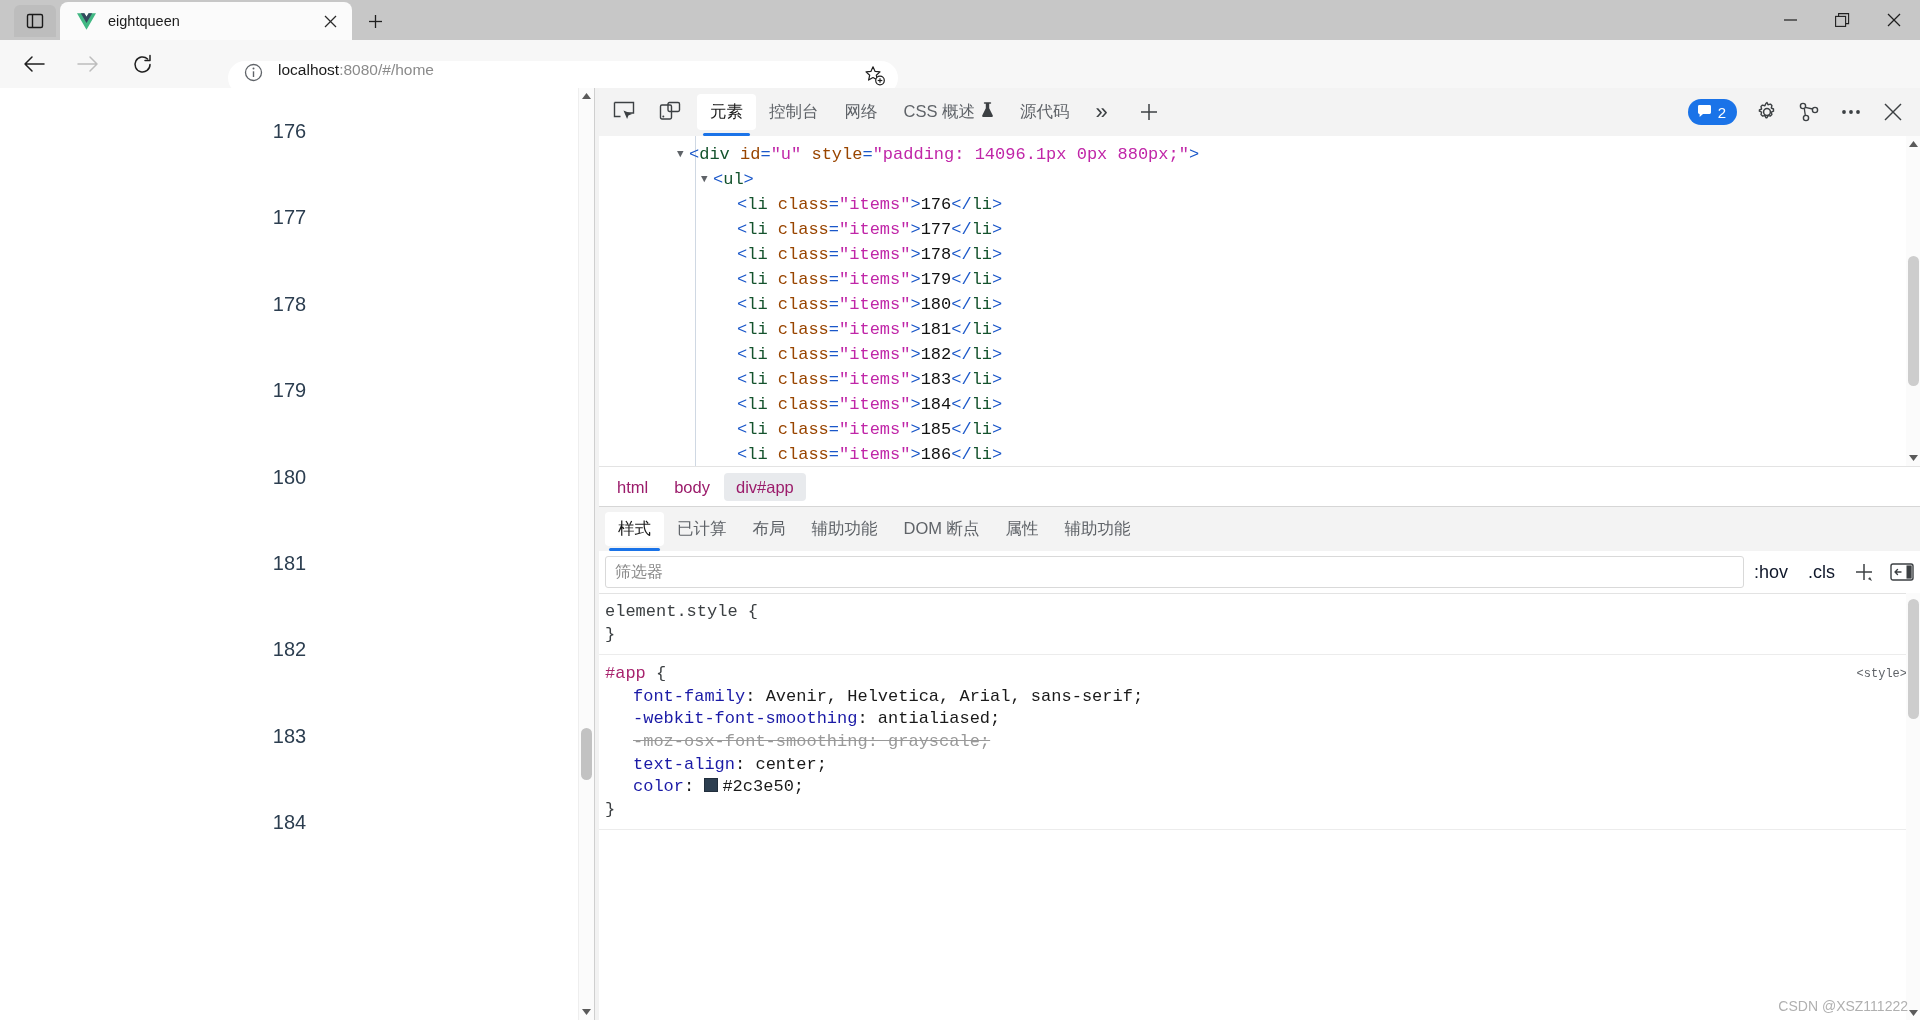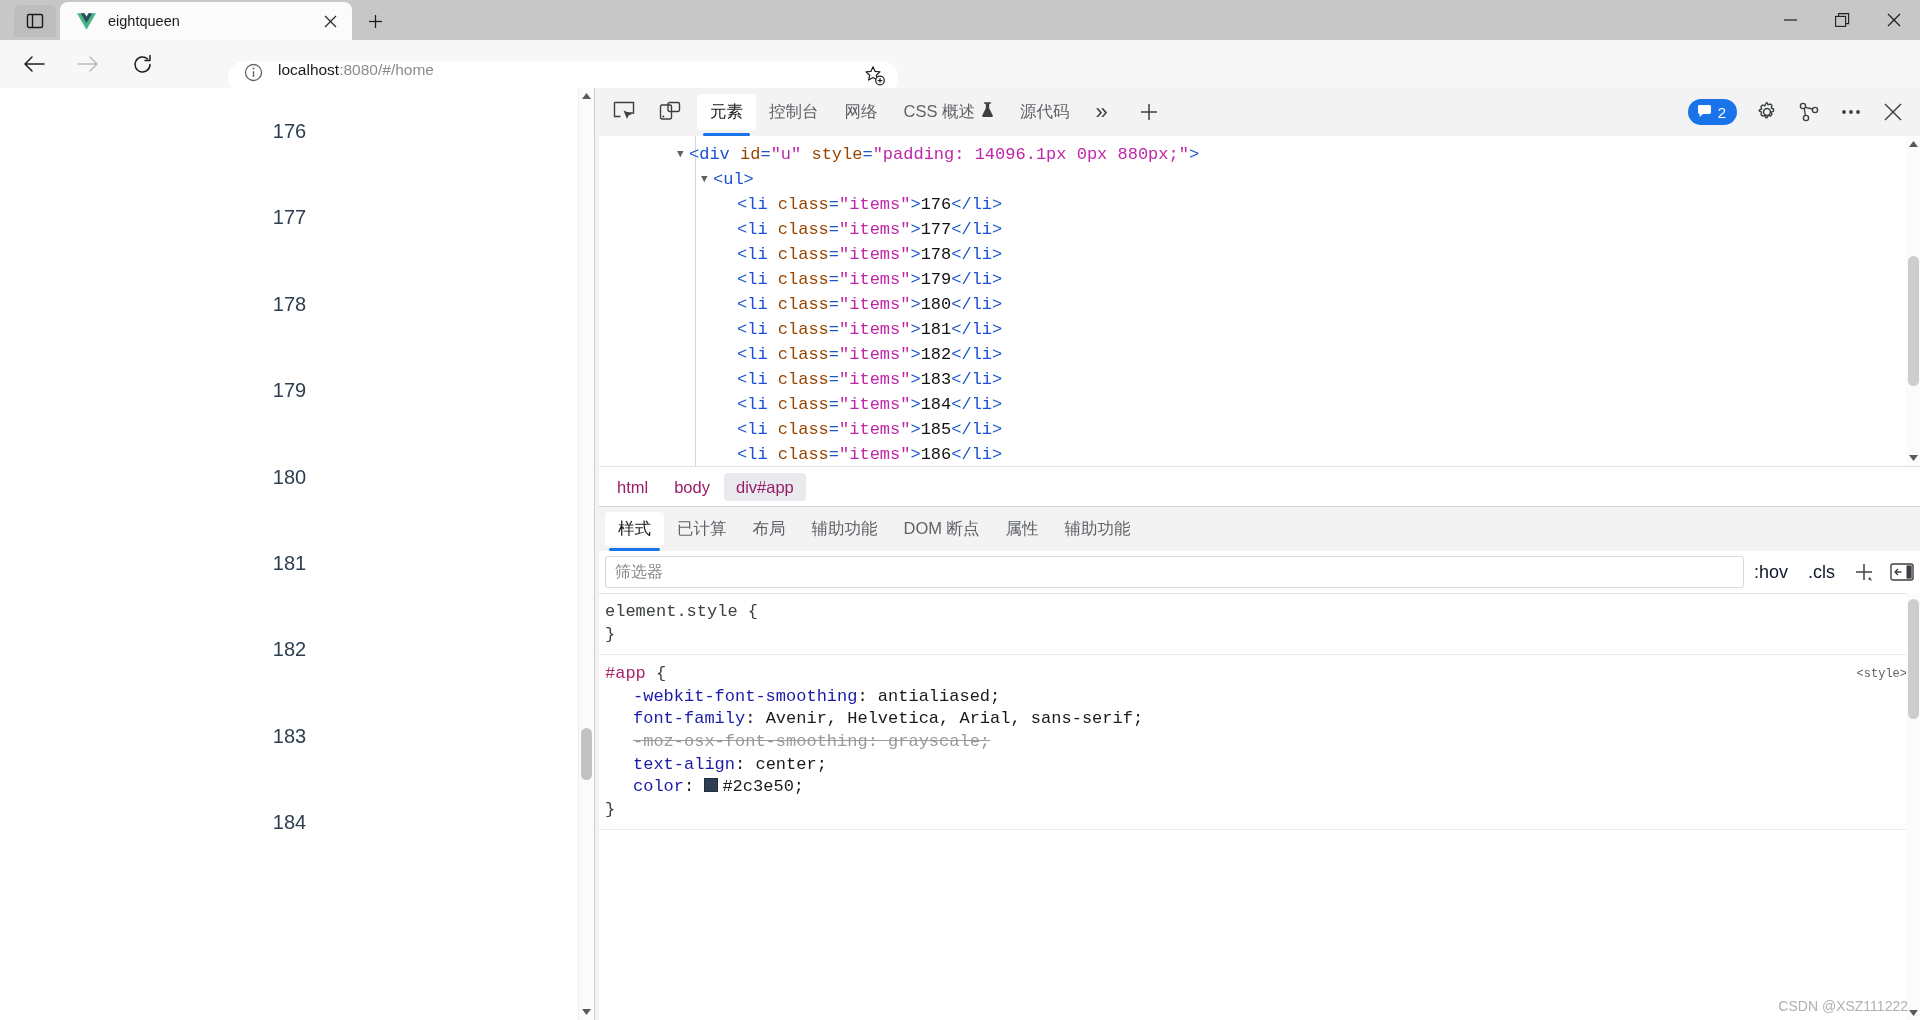--- a/index.html
+++ b/index.html
@@ -73,21 +73,21 @@
   .dom-scroll{position:absolute;right:0;top:0;width:15px;height:330px;background:#fbfbfb;}
   .dsc-up,.dsc-dn{position:absolute;left:0;width:15px;height:16px;display:flex;align-items:center;justify-content:center;}
   .dsc-up{top:0}.dsc-dn{bottom:0}
   .dsc-thumb{position:absolute;left:2px;top:120px;width:11px;height:130px;background:#cdcdcd;border-radius:6px;}
   .dom-code{position:absolute;left:0;top:6px;width:1300px;
     font-family:"Liberation Mono",monospace;font-size:17px;line-height:25px;white-space:pre;}
   .dom-line{height:25px;}
   .guide{position:absolute;left:96px;top:0;width:1px;height:330px;background:#cfd8e3;}
   .tw{display:inline-block;width:12px;color:#5f6368;font-size:11px;vertical-align:2px;}
   .tag{color:#1a57c9;}
-  .tagname{color:#1d4ed8;text-align:center;}
+  .tagname{color:#14532d;text-align:center;}
   .attr{color:#994500;}
   .strv{color:#c026a8;}
   .txt{color:#111;}
 
   
   .crumbs{position:absolute;left:4px;top:378px;width:1322px;height:40px;background:#fff;
     border-top:1px solid #e3e3e3;display:flex;align-items:center;padding-left:6px;gap:2px;}
   .crumb{height:28px;padding:0 12px;display:flex;align-items:center;font-size:16.5px;
     color:#9b1c6b;border-radius:4px;font-family:"Liberation Sans",sans-serif;}
   .crumb.active{background:#e8eaed;color:#9b1c6b;}
@@ -490,22 +490,22 @@
       </div>
 
       <div class="rules" id="rules">
           <div class="rule">
             <div><span class="sel-el">element.style</span><span class="brace"> {</span></div>
             <div class="brace">}</div>
           </div>
           <div class="rule">
             <div class="origin">&lt;style&gt;</div>
             <div><span class="sel-id">#app</span><span class="brace"> {</span></div>
+            <div class="ind"><span class="prop">font-family</span><span class="pval">: </span><span class="pval">Avenir, Helvetica, Arial, sans-serif;</span></div>
             <div class="ind"><span class="prop">-webkit-font-smoothing</span><span class="pval">: </span><span class="pval">antialiased;</span></div>
-            <div class="ind"><span class="prop">font-family</span><span class="pval">: </span><span class="pval">Avenir, Helvetica, Arial, sans-serif;</span></div>
             <div class="ind disabled"><span class="prop disabled">-moz-osx-font-smoothing</span><span class="disabled">: </span><span class="disabled">grayscale;</span></div>
             <div class="ind"><span class="prop">text-align</span><span class="pval">: </span><span class="pval">center;</span></div>
             <div class="ind"><span class="prop">color</span><span class="pval">: </span><span class="swatch" style="background:#2c3e50"></span><span class="pval">#2c3e50;</span></div>
             <div class="brace">}</div>
           </div>
         </div>
 
       <div class="rules-scroll">
         <div class="rsc-thumb"></div>
         <div class="rsc-dn">

